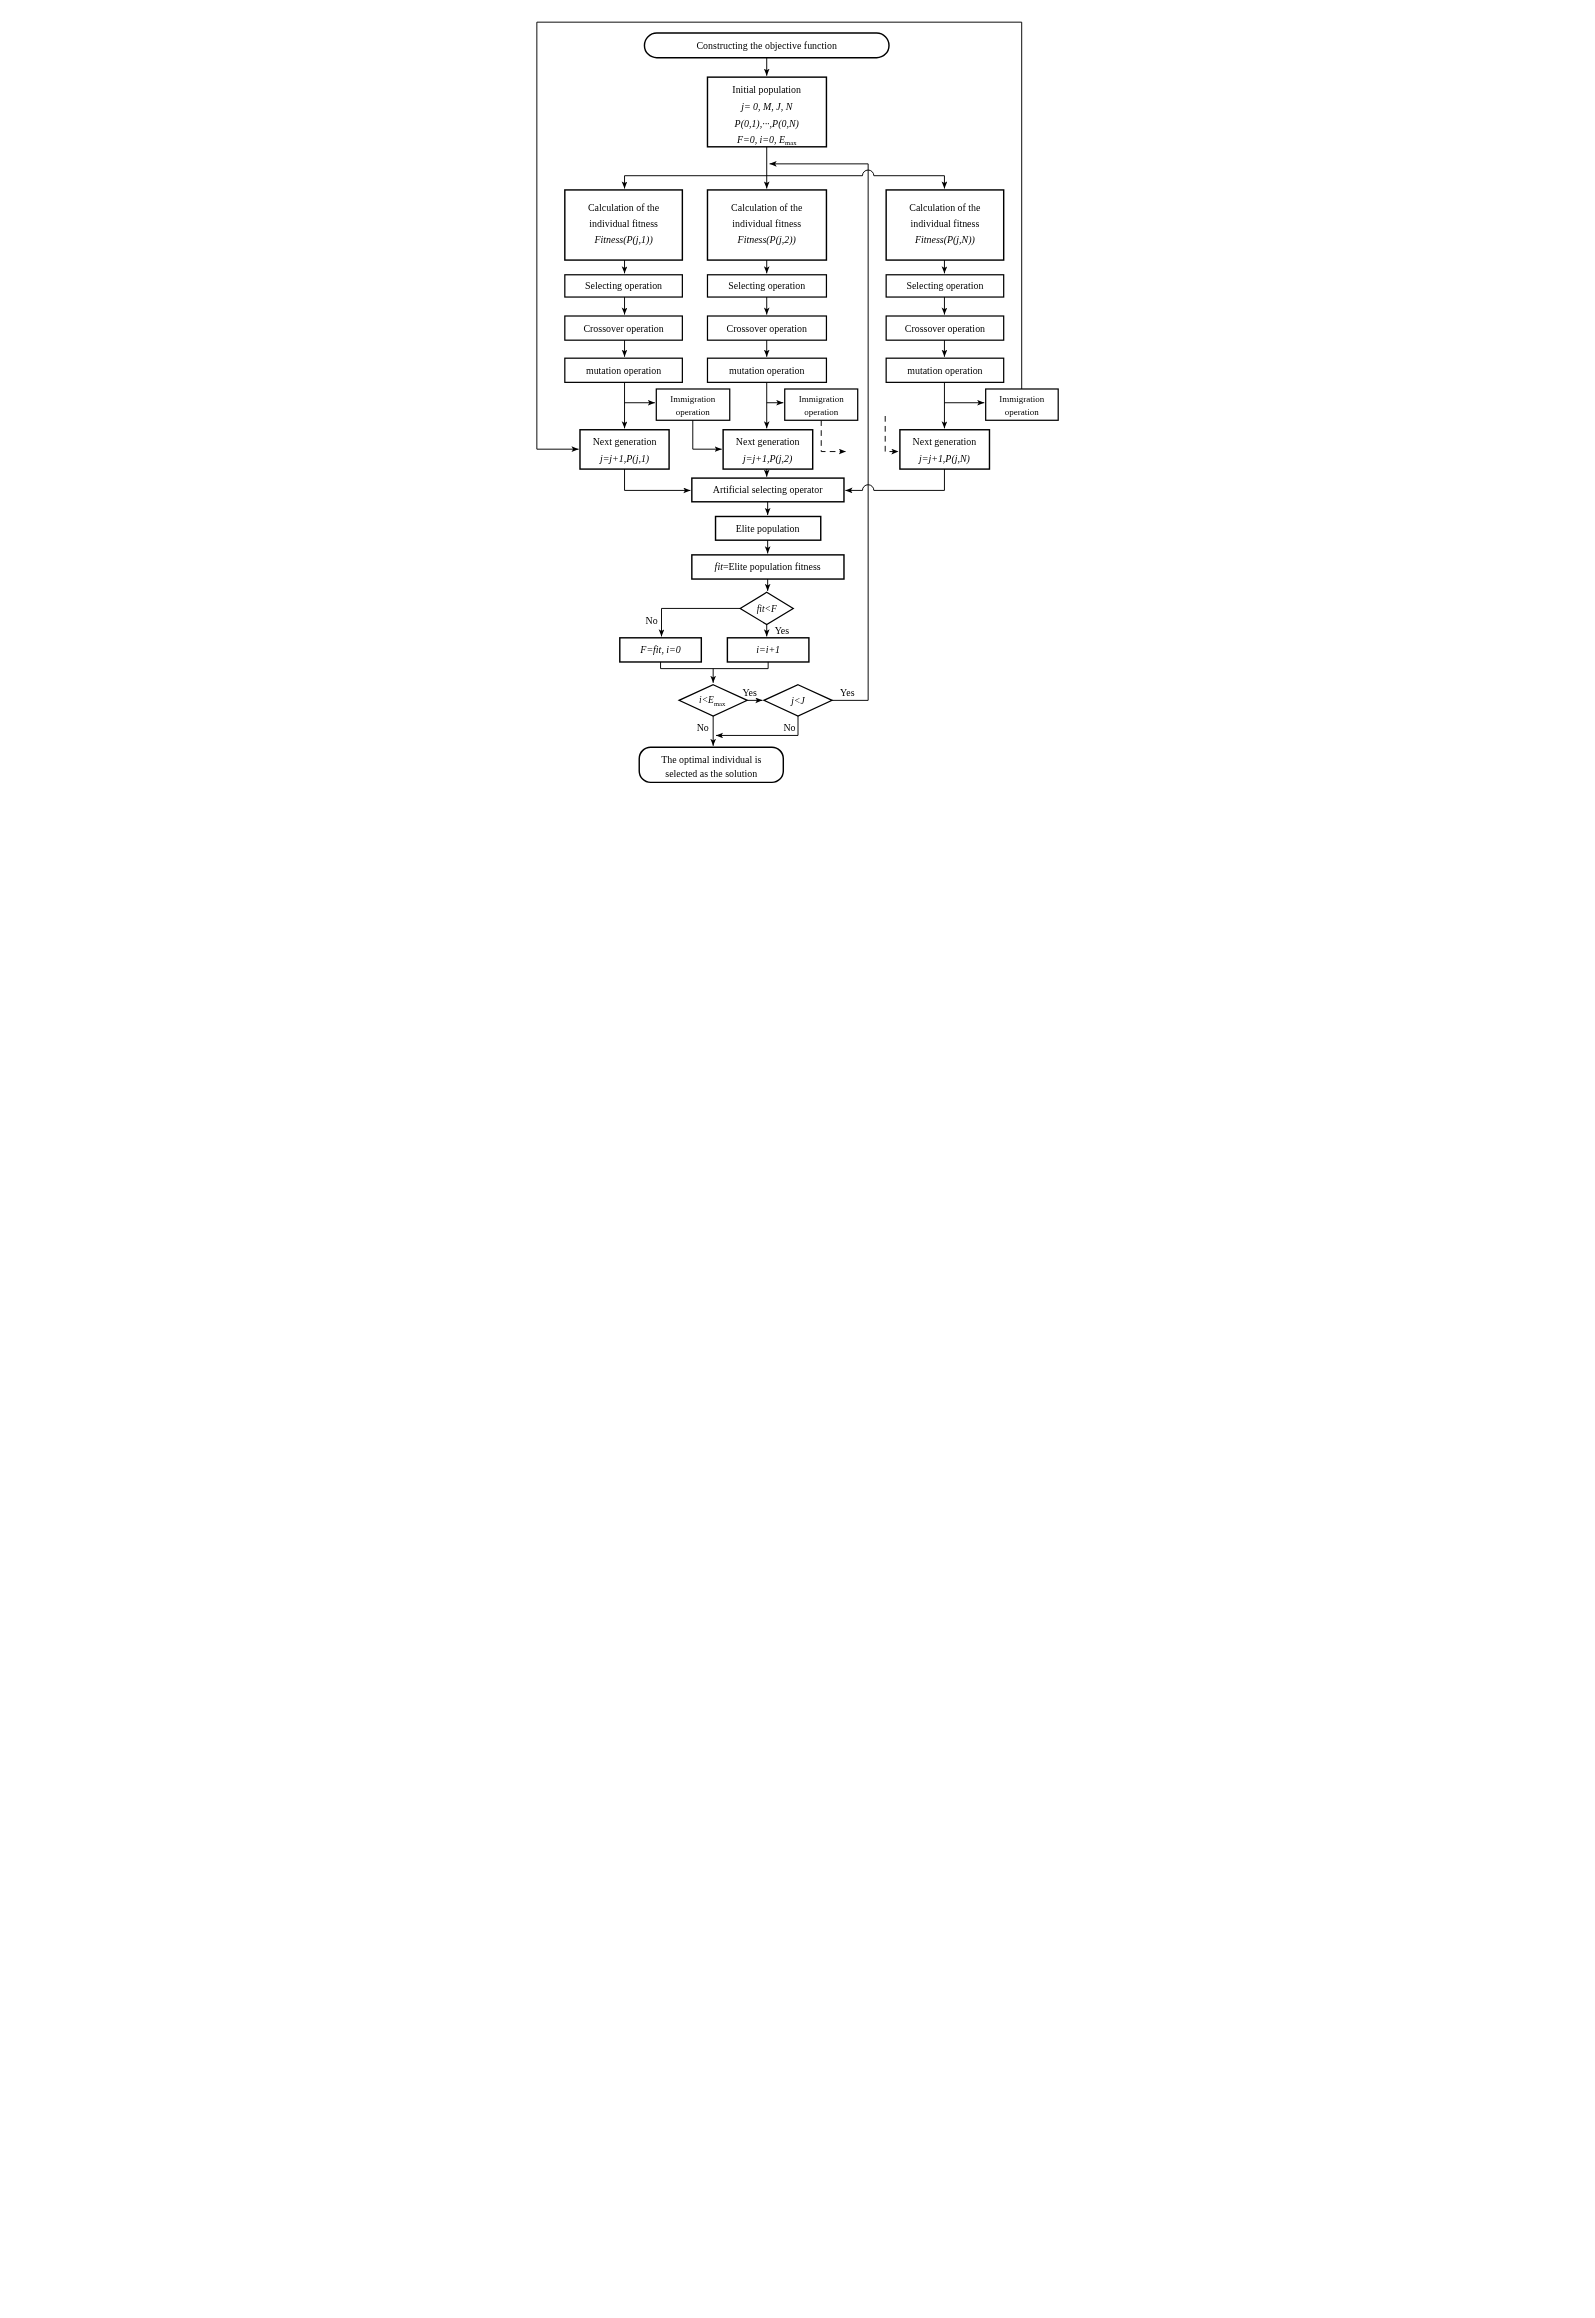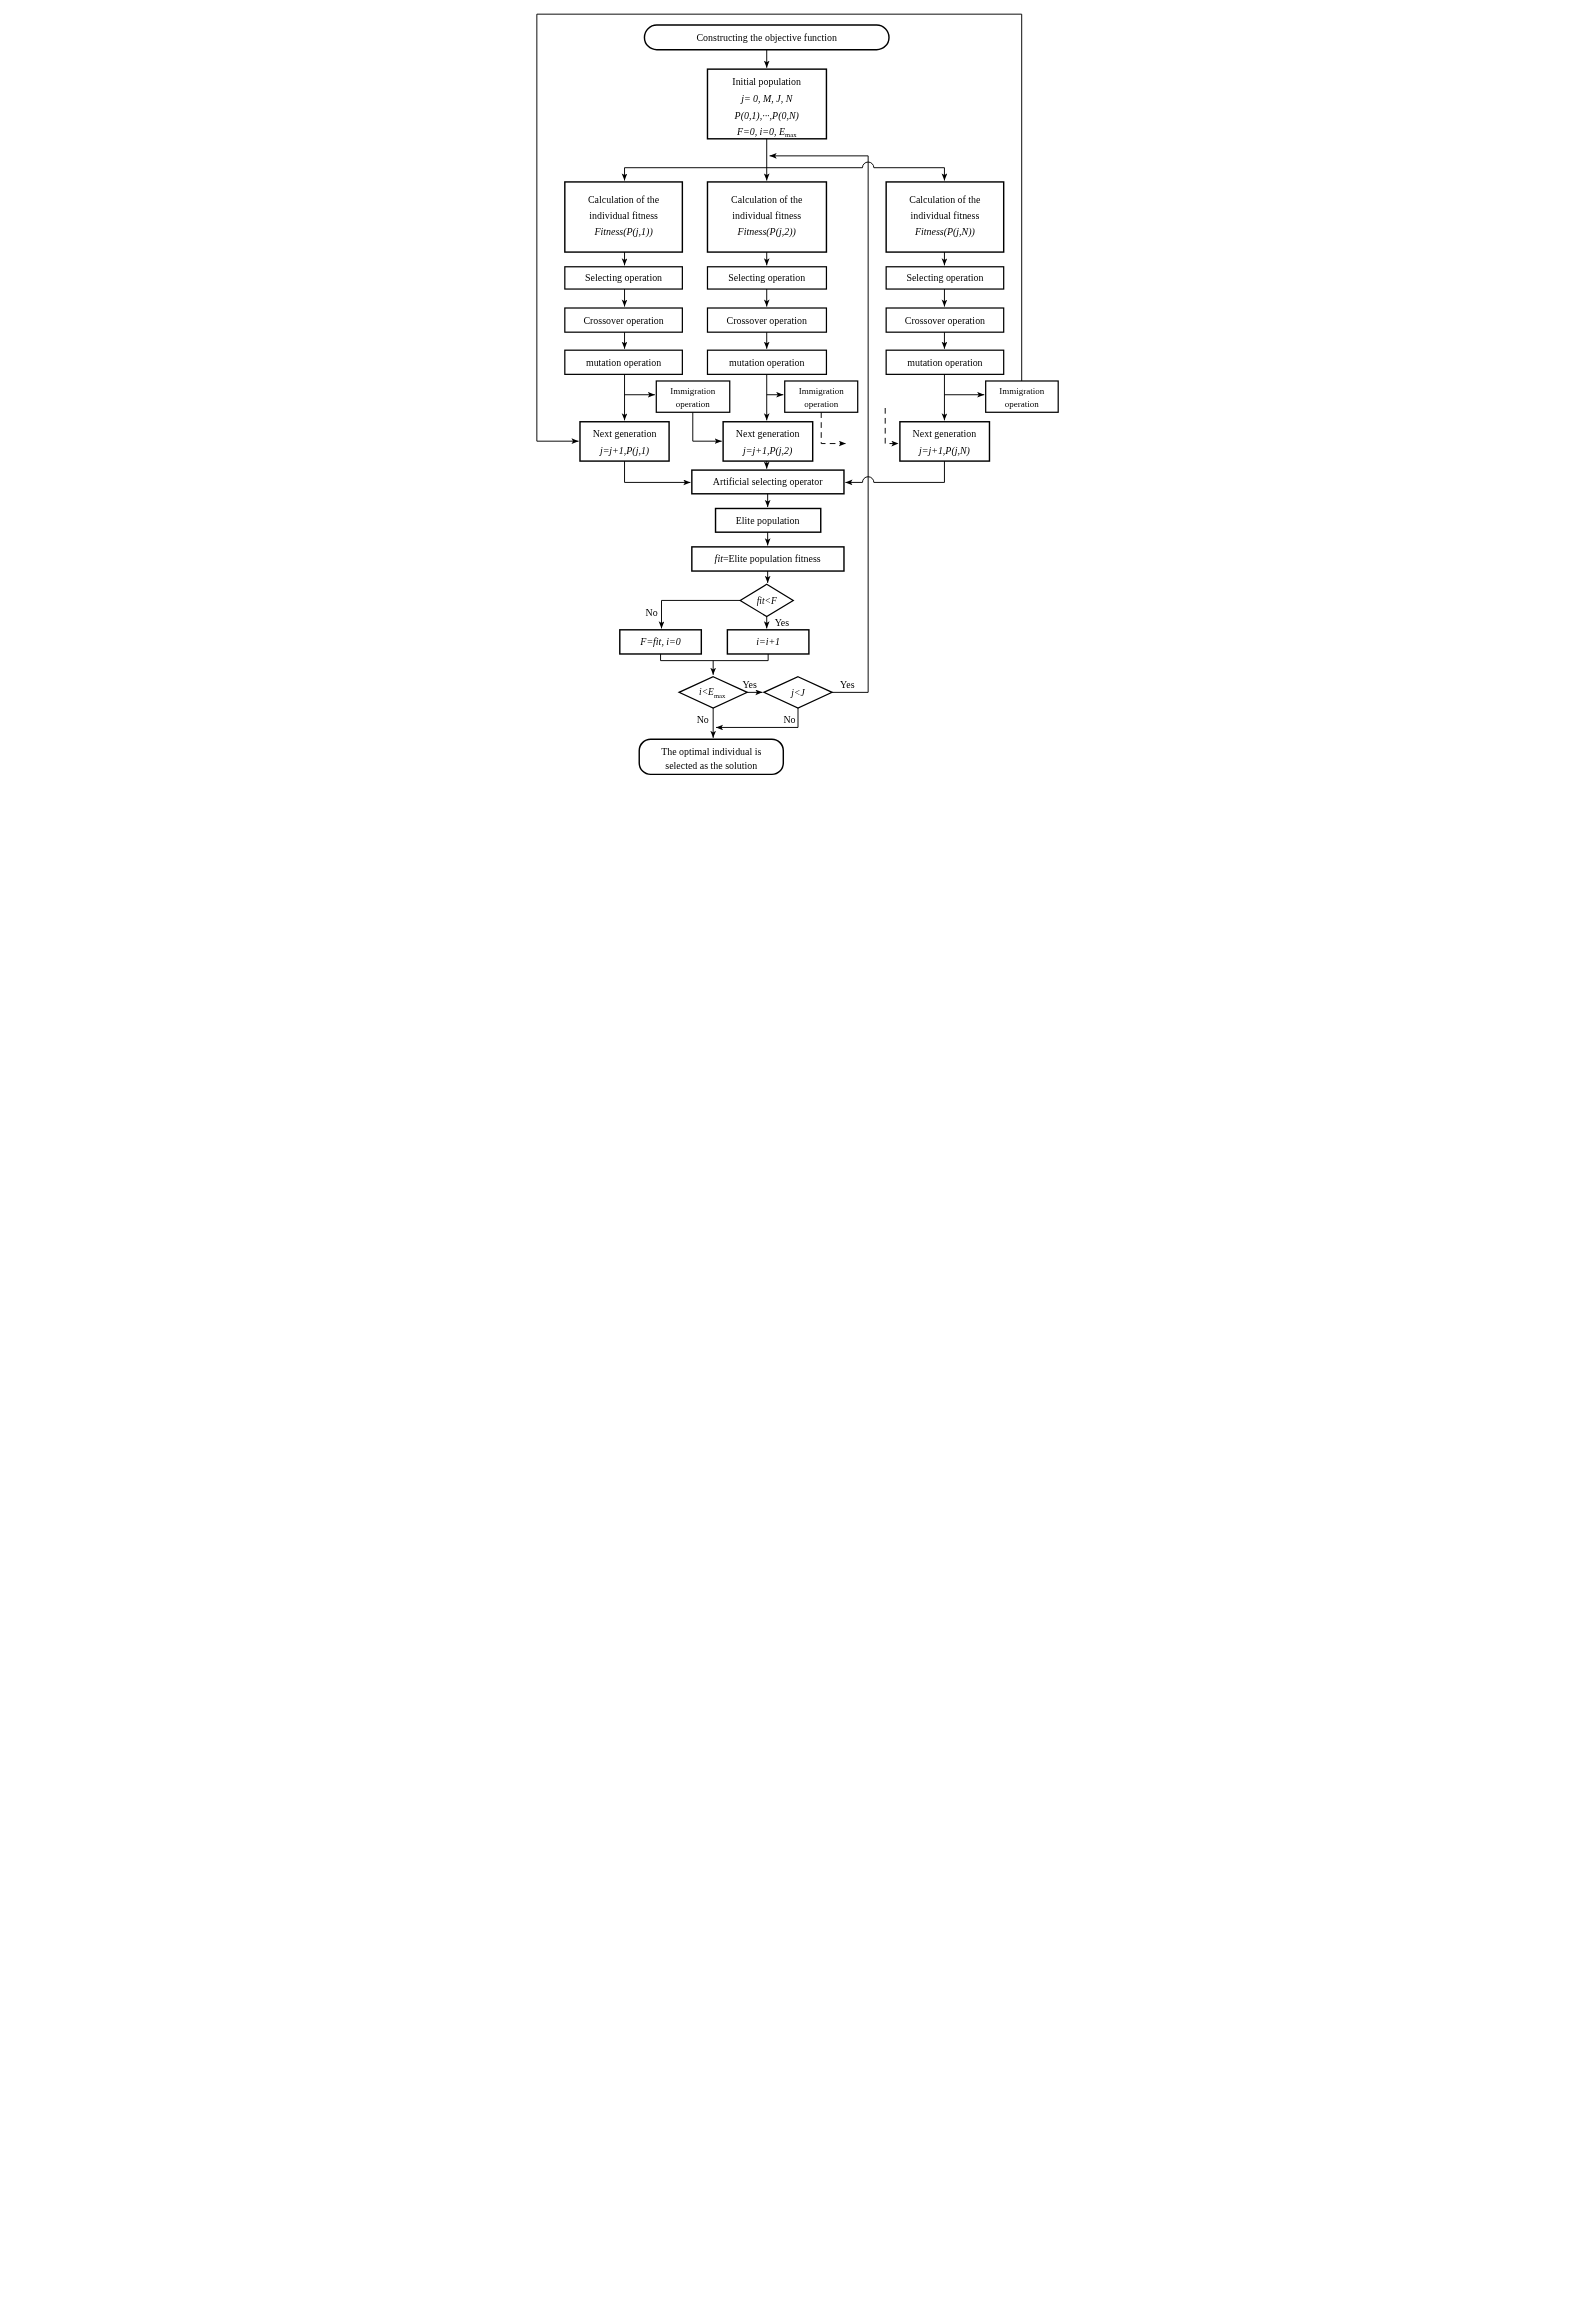--- a/index.html
+++ b/index.html
@@ -1,16 +1,16 @@
 <!DOCTYPE html>
 <html style="font-size:7.6px"><head>
 <meta charset="utf-8">
 <style>
   html,body{margin:0;padding:0;background:#ffffff;}
-  .page{width:532px;height:773px;background:#ffffff;position:relative;margin:8px auto;}
+  .page{width:532px;height:773px;background:#ffffff;position:relative;margin:16px auto;}
   svg{display:block;}
   svg text{font-family:"Liberation Serif","DejaVu Serif",serif;fill:#000;}
   .t{font-size:21px;text-anchor:middle;}
   .t19{font-size:19px;text-anchor:middle;}
   .t20{font-size:20px;text-anchor:middle;}
   .lbl{font-size:21px;text-anchor:middle;}
   .it{font-style:italic;}
   .sub{font-size:14px;}
   .shape{fill:none;stroke:#000;stroke-width:3;}
   .shape-thin{fill:none;stroke:#000;stroke-width:2.6;}

